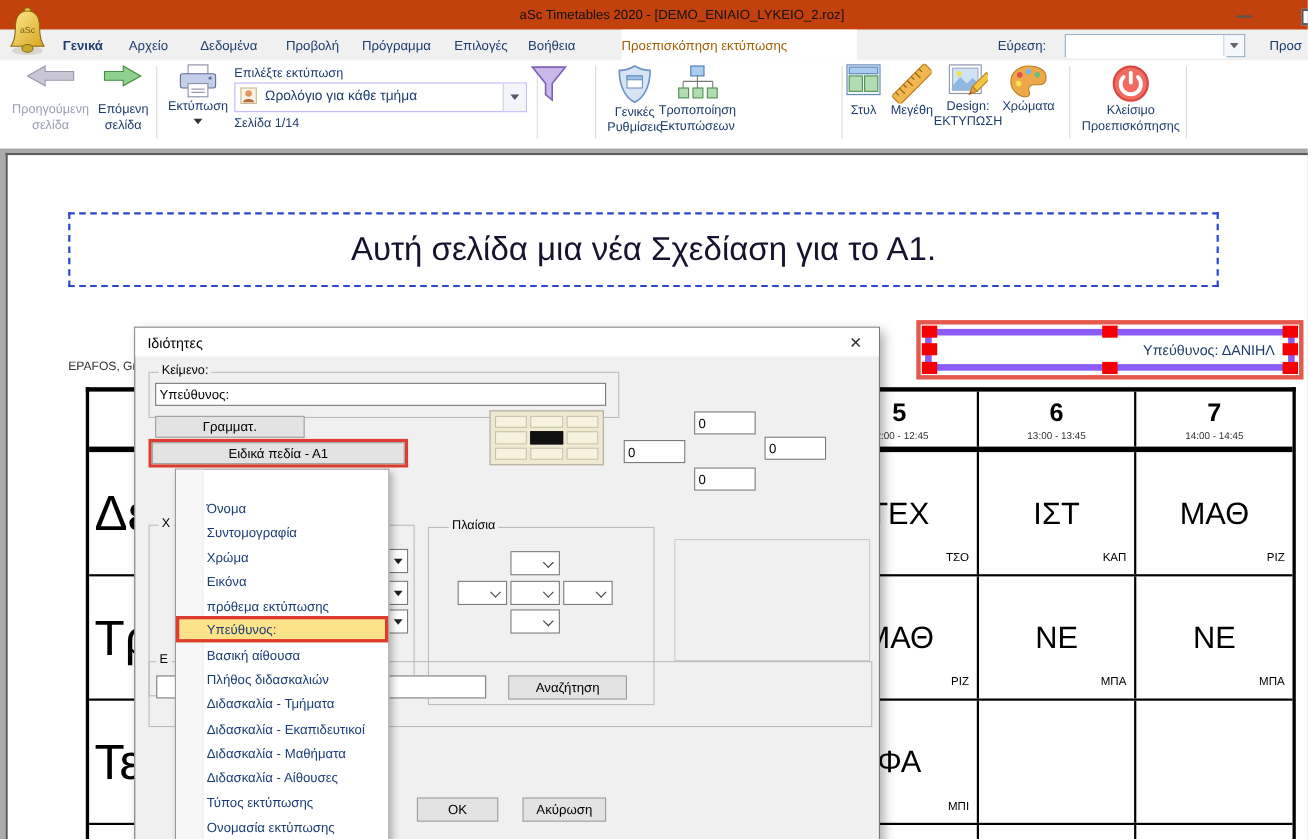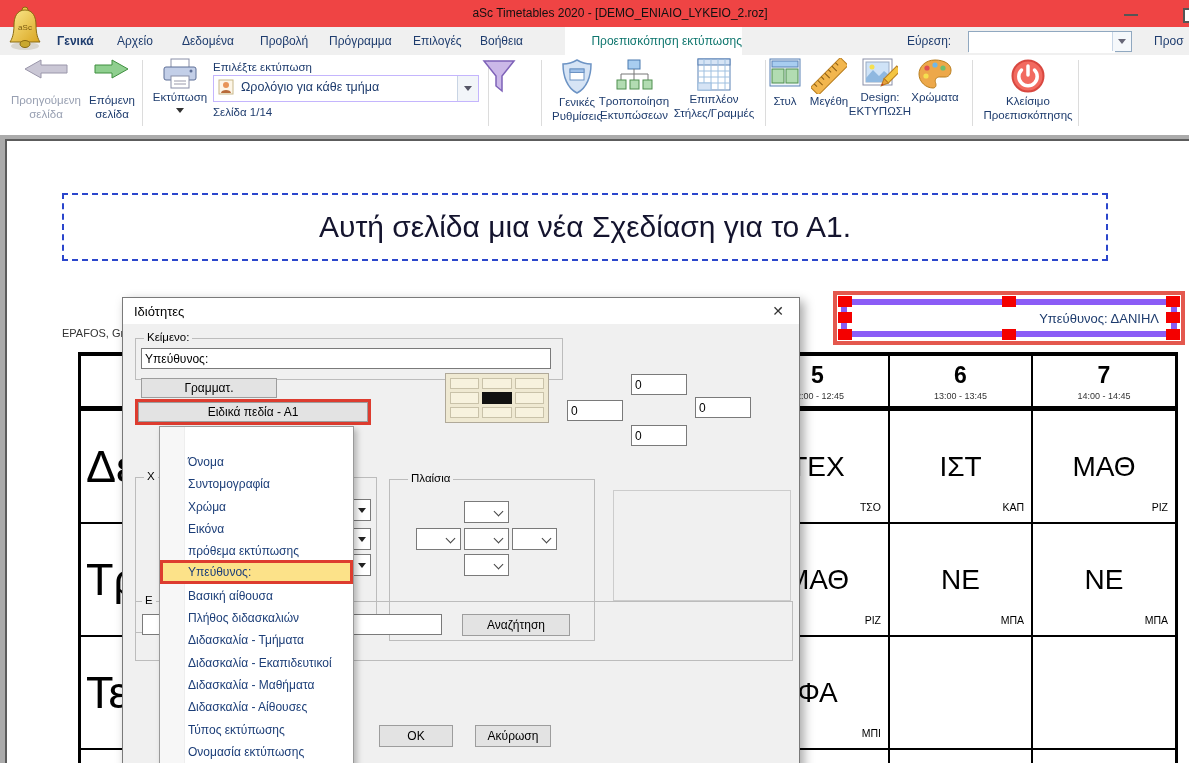--- a/index.html
+++ b/index.html
@@ -1,22 +1,22 @@
 <!DOCTYPE html>
 <html><head>
 <meta charset="utf-8">
 <style>
   html,body{margin:0;padding:0;background:#fff;font-family:"Liberation Sans",sans-serif;}
   #screen{position:relative;width:1189px;height:763px;overflow:hidden;background:#fff;}
   
-  #titlebar{position:absolute;left:0;top:0;width:1189px;height:27px;background:#ef4444;}
+  #titlebar{position:absolute;left:0;top:0;width:1189px;height:27px;background:#c2410c;}
   #titletext{position:absolute;left:65px;top:6px;width:1110px;text-align:center;font-size:12px;color:#111;}
   #menubar{position:absolute;left:0;top:27px;width:1189px;height:28px;background:#f0f0f0;}
   .mitem{position:absolute;top:0;height:28px;line-height:28px;font-size:12px;color:#1e3c6e;}
-  #activetab{position:absolute;left:565px;top:0;width:177px;height:28px;background:#fff;text-align:right;line-height:28px;font-size:12px;color:#0f766e;}
+  #activetab{position:absolute;left:565px;top:0;width:214px;height:28px;background:#fff;text-align:left;line-height:28px;font-size:12px;color:#a16207;}
   
   #ribbon{position:absolute;left:0;top:55px;width:1189px;height:80px;background:#fff;}
   .rbtn{position:absolute;top:3px;display:flex;flex-direction:column;align-items:center;}
   .rlbl{font-size:11.5px;line-height:14px;color:#1e3c6e;text-align:center;white-space:nowrap;}
   .rlbl.dis{color:#98a0b2;}
   .sep{position:absolute;top:5px;width:1px;height:66px;background:#dcdcdc;}
   .dtri{width:0;height:0;border-left:4px solid transparent;border-right:4px solid transparent;border-top:5px solid #333;}
   #choosecombo{position:absolute;left:213px;top:20px;width:266px;height:27px;background:#fff;border:1px solid #c4b5fd;box-sizing:border-box;}
   #choosecombo .val{position:absolute;left:27px;top:0;line-height:22px;font-size:12.5px;color:#1e3c6e;}
   .cbtn{position:absolute;right:0;top:0;width:20px;height:100%;background:#f2f5f9;border-left:1px solid #c8d4e4;display:flex;align-items:center;justify-content:center;}
@@ -174,30 +174,20 @@
     <div class="rbtn" style="left:592px;width:84px;">
       <svg width="38" height="36" viewBox="0 0 38 36">
         <rect x="13" y="2" width="12" height="9" fill="#a8cdf0" stroke="#4a7ab0"></rect>
         <path d="M19 11 V16 M6 16 H33 M6 16 V22 M19 16 V22 M33 16 V22" stroke="#777" fill="none"></path>
         <rect x="2" y="22" width="9" height="9" fill="#b2dcb2" stroke="#4f8f4f"></rect>
         <rect x="15" y="22" width="9" height="9" fill="#b2dcb2" stroke="#4f8f4f"></rect>
         <rect x="28" y="22" width="9" height="9" fill="#b2dcb2" stroke="#4f8f4f"></rect>
       </svg>
       <span class="rlbl">Τροποποίηση</span>
       <span class="rlbl">Εκτυπώσεων</span>
-    </div>
-    <div class="rbtn" style="left:668px;width:92px;">
-      <svg width="34" height="34" viewBox="0 0 34 34">
-        <rect x="1" y="1" width="32" height="31" fill="#fff" stroke="#5b82b5"></rect>
-        <rect x="1" y="1" width="32" height="6" fill="#d6e4f5" stroke="#5b82b5"></rect>
-        <path d="M1 13 H33 M1 19 H33 M1 25 H33 M7 1 V32 M14 1 V32 M21 1 V32 M28 1 V32" stroke="#9fc0e0" fill="none"></path>
-        <rect x="1" y="25" width="13" height="7" fill="#d6e4f5" stroke="#9fc0e0"></rect>
-      </svg>
-      <span class="rlbl">Επιπλέον</span>
-      <span class="rlbl">Στήλες/Γραμμές</span>
     </div>
     <div class="sep" style="left:765px;"></div>
     <div class="rbtn" style="left:766px;width:38px;">
       <svg width="32" height="30" viewBox="0 0 32 30">
         <rect x="1" y="1" width="30" height="27" fill="#eef4fb" stroke="#5b82b5"></rect>
         <rect x="3" y="3" width="26" height="6" fill="#a8cdf0" stroke="#5b82b5"></rect>
         <rect x="3" y="11" width="12" height="14" fill="#b2dcb2" stroke="#4f8f4f"></rect>
         <rect x="17" y="11" width="12" height="14" fill="#b2dcb2" stroke="#4f8f4f"></rect>
       </svg>
       <div style="height:6px;"></div>

